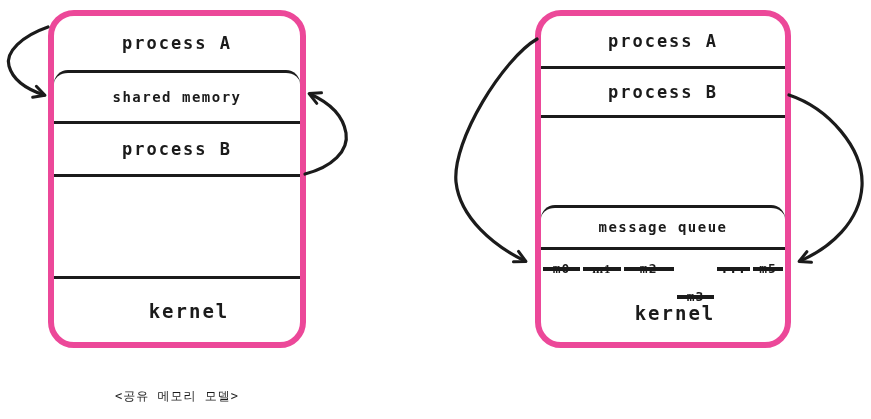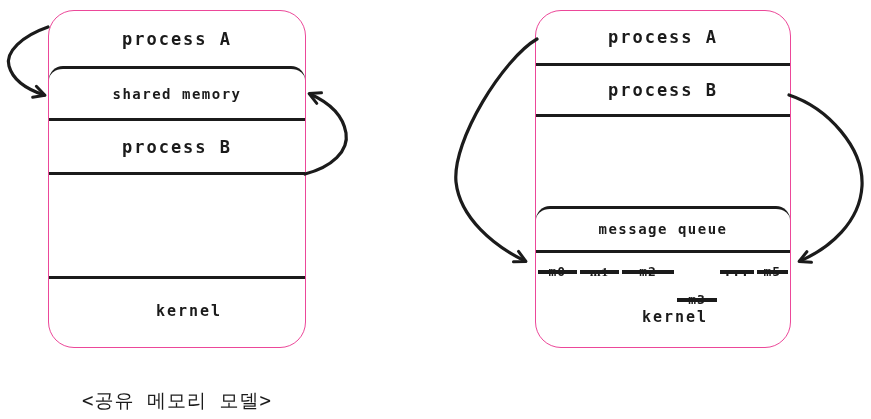--- a/index.html
+++ b/index.html
@@ -13,42 +13,42 @@
     height: 419px;
     background: #ffffff;
     font-family: "DejaVu Sans Mono", "Liberation Mono", monospace;
     color: #1b1b1b;
     overflow: hidden;
   }
   .model-box {
     position: absolute;
     top: 10px;
     height: 338px;
-    border: 1px solid #ec4899;
+    border: 6px solid #ec4899;
     border-radius: 26px;
     box-sizing: border-box;
     background: #ffffff;
     display: flex;
     flex-direction: column;
   }
   .box-left  { left: 48px;  width: 258px; }
   .box-right { left: 535px; width: 256px; }
   .row {
     box-sizing: border-box;
     display: flex;
     align-items: center;
     justify-content: center;
     font-weight: bold;
     letter-spacing: 2px;
     white-space: pre;
   }
   .row + .row { border-top: 3px solid #1b1b1b; }
   .row-lg { font-size: 17px; }
   .row-md { font-size: 14px; letter-spacing: 1.5px; border-radius: 14px; }
-  .row-kernel { font-size: 15px; padding-left: 24px; }
+  .row-kernel { font-size: 19px; padding-left: 24px; }
   .cells-row {
     box-sizing: border-box;
     border-top: 3px solid #1b1b1b;
     display: flex;
     gap: 3px;
     padding: 17px 2px;
     align-items: stretch;
   }
   .queue-cell {
     border: 2px solid #1b1b1b;
@@ -65,21 +65,21 @@
   .c0 { flex: 38 0 0; }
   .c1 { flex: 39 0 0; font-family: Liberation Serif, serif; }
   .c2 { flex: 53 0 0; }
   .c3 { flex: 39 0 0; margin-top: 28px; }
   .c4 { flex: 33 0 0; }
   .c5 { flex: 30 0 0; }
   .caption {
     position: absolute;
     top: 388px;
     text-align: center;
-    font-size: 19px;
+    font-size: 12px;
     letter-spacing: 1px;
     color: #1b1b1b;
     white-space: pre;
   }
   .caption-left  { left: 48px;  width: 258px; }
   .caption-right { left: 535px; width: 256px; }
   .arrows {
     position: absolute;
     left: 0;
     top: 0;

